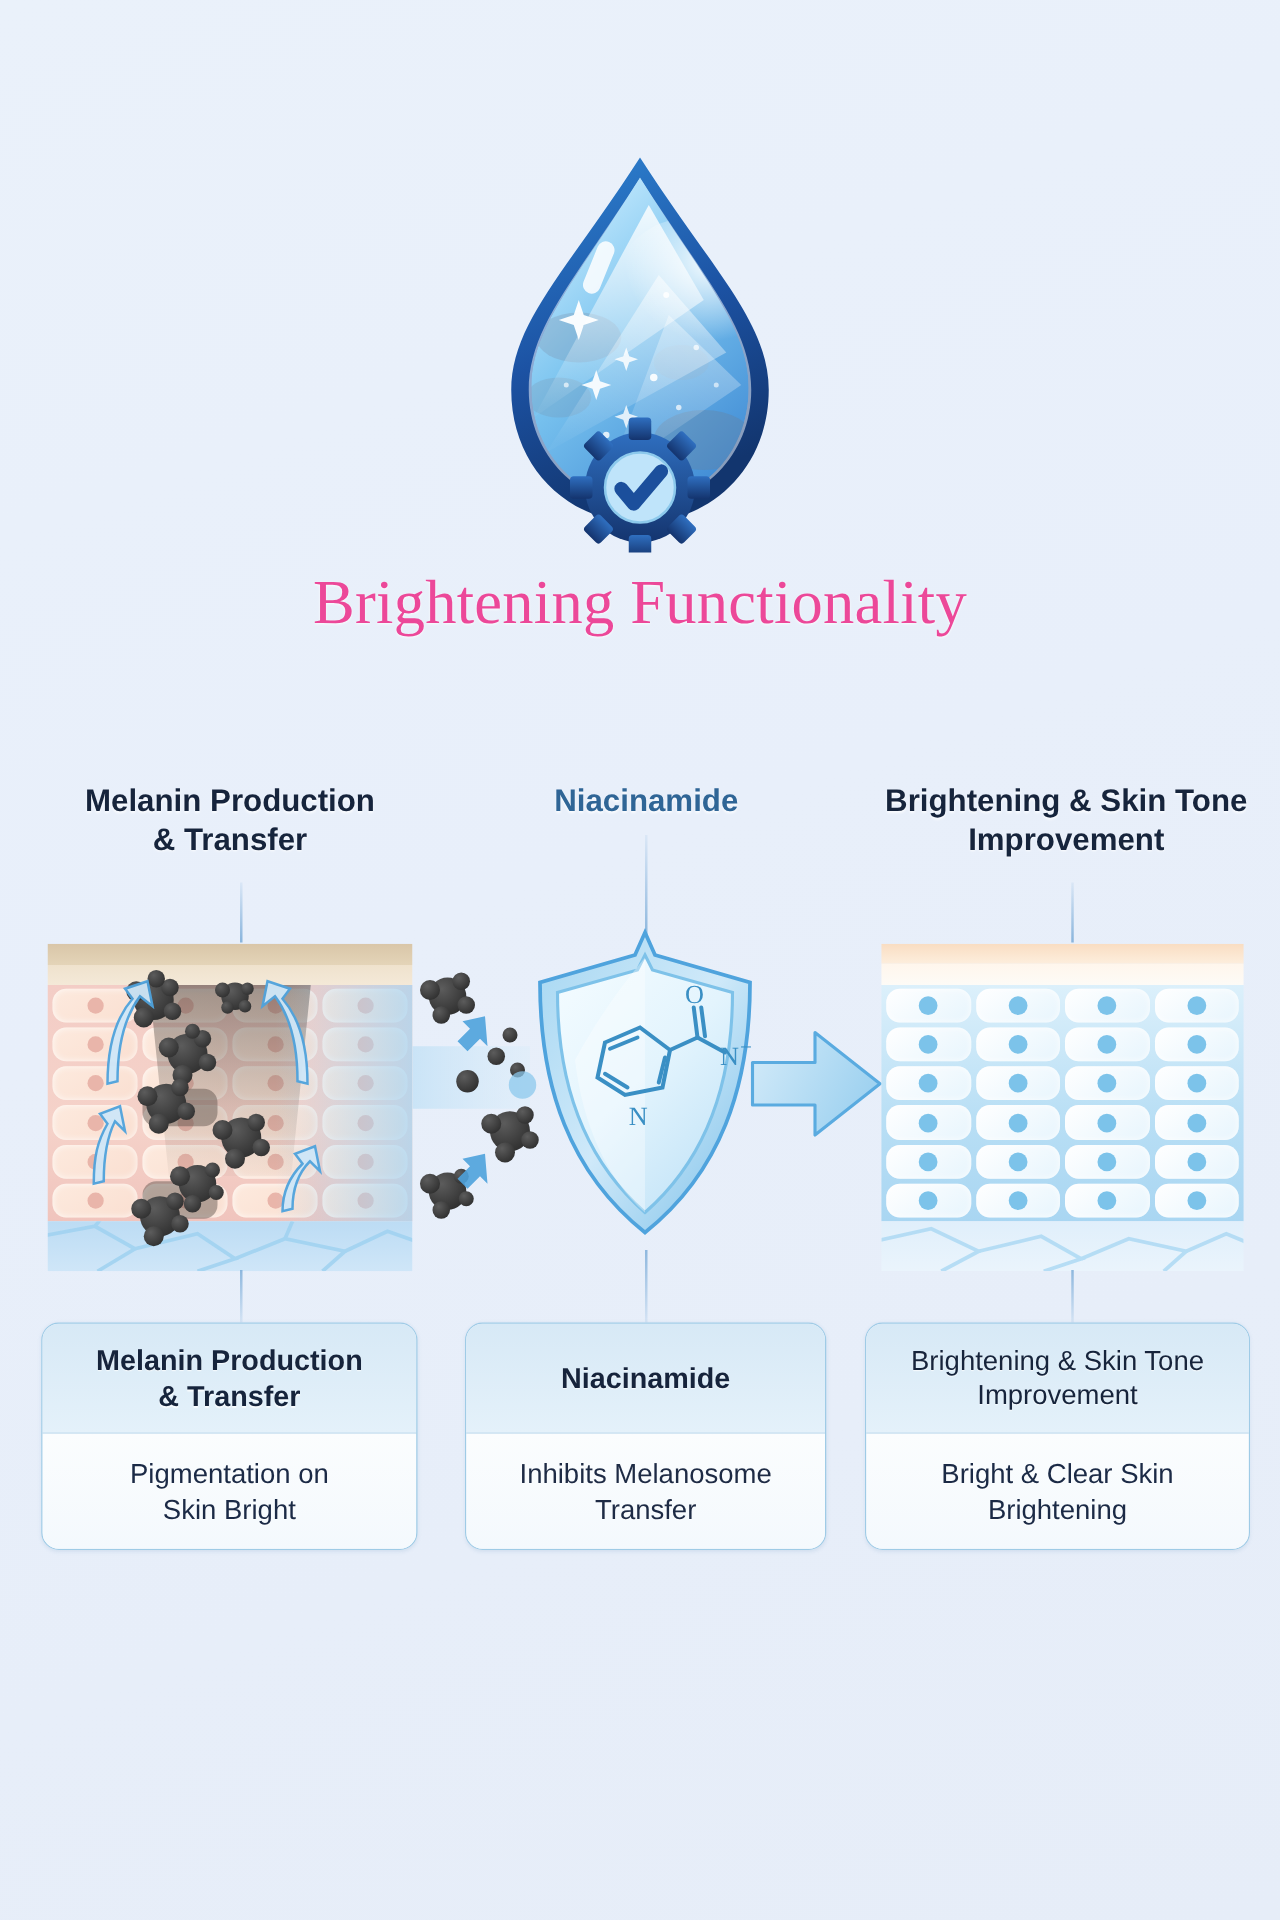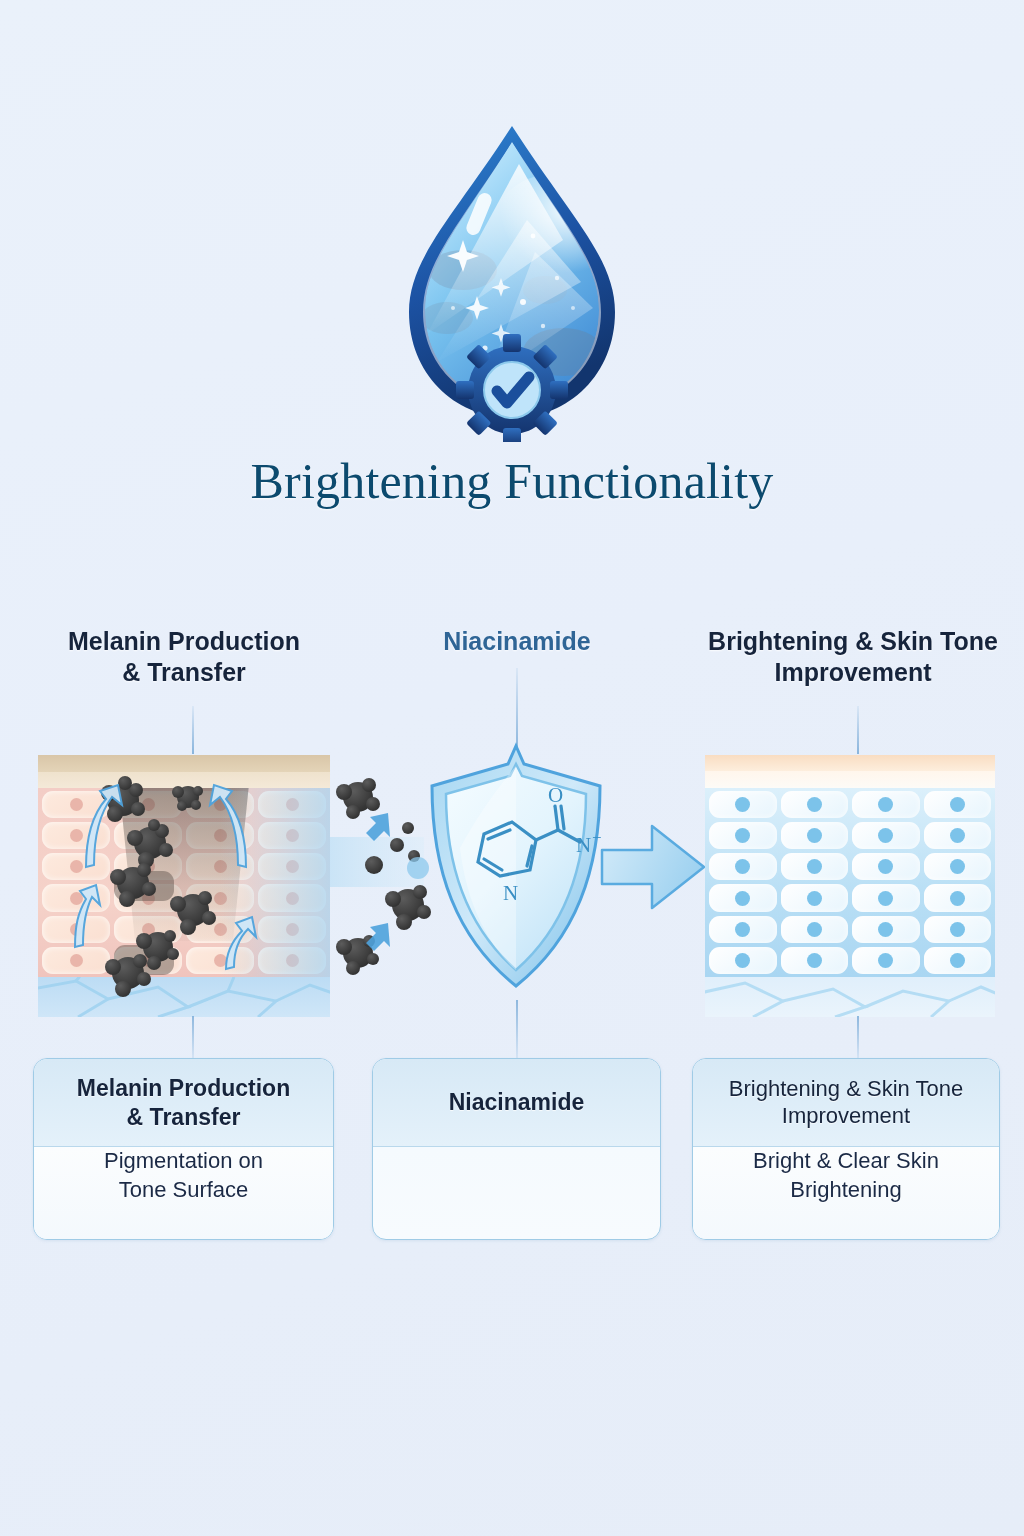--- a/index.html
+++ b/index.html
@@ -13,21 +13,21 @@
 
   
   .logo-wrap{position:absolute;left:50%;top:112px;transform:translateX(-50%);
     width:290px;height:330px;}
   .logo-wrap svg{display:block;}
 
   
   .page-title{
     position:absolute;left:0;right:0;top:452px;text-align:center;
     font-family:"Liberation Serif", serif;
-    font-size:50px;color:#0c4a6e;letter-spacing:.2px;
+    font-size:50px;color:#ec4899;letter-spacing:.2px;
     text-shadow:0 1px 2px rgba(255,255,255,.9);
   }
 
   
   .hdr{position:absolute;text-align:center;font-size:25px;line-height:1.22;
        font-weight:700;text-shadow:0 1px 2px rgba(255,255,255,.85);}
   .hdr.dark{color:#16243c;}
   .hdr.blue{color:#2f6596;}
   #hdr-left{left:38px;width:292px;top:626px;}
   #hdr-mid{left:372px;width:290px;top:626px;}
@@ -106,21 +106,21 @@
   #card-right{left:692px;width:308px;}
   .card-top{height:88px;box-sizing:border-box;
     background:linear-gradient(180deg,#d7e9f6,#e4f1fa);
     border-bottom:1px solid #b9d8ec;
     display:flex;align-items:center;justify-content:center;text-align:center;padding:0 14px;}
   .card-top span{font-size:23px;line-height:1.22;color:#16243c;font-weight:700;
     text-shadow:0 1px 1px rgba(255,255,255,.8);}
   #card-right .card-top span{font-weight:400;font-size:22px;}
   .card-body{height:93px;box-sizing:border-box;
     background:linear-gradient(180deg,#fbfdfe,#f4f9fd);
-    display:flex;justify-content:center;text-align:center;padding:0 14px;}
+    display:flex;align-items:center;justify-content:center;text-align:center;padding:0 14px;}
   .card-body span{font-size:22px;line-height:1.3;color:#1b2a46;
     text-shadow:0 1px 1px rgba(255,255,255,.8);}
   #card-mid .card-body span{color:#1e2b45;}
 </style>
 </head>
 <body>
 
 <div class="stage">
 
   <div class="logo-wrap">
@@ -509,29 +509,35 @@
   <div class="card" id="card-left">
     <div class="card-top">
       <span>
         <span>Melanin Production</span><br>
         <span>&amp; Transfer</span>
       </span>
     </div>
     <div class="card-body">
       <span>
         <span>Pigmentation on</span><br>
-        <span>Tone Surface</span>
+        <span>Skin Bright</span>
       </span>
     </div>
   </div>
 
   <div class="card" id="card-mid">
     <div class="card-top">
       <span>
         <span>Niacinamide</span>
+      </span>
+    </div>
+    <div class="card-body">
+      <span>
+        <span>Inhibits Melanosome</span><br>
+        <span>Transfer</span>
       </span>
     </div>
   </div>
 
   <div class="card" id="card-right">
     <div class="card-top">
       <span>
         <span>Brightening &amp; Skin Tone</span><br>
         <span>Improvement</span>
       </span>

